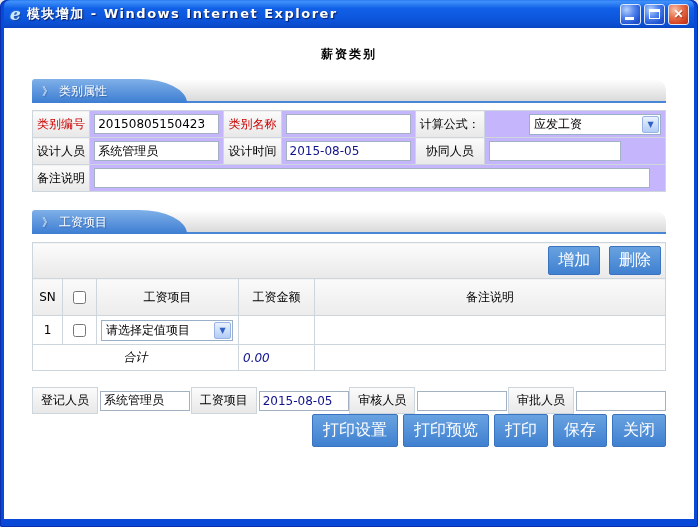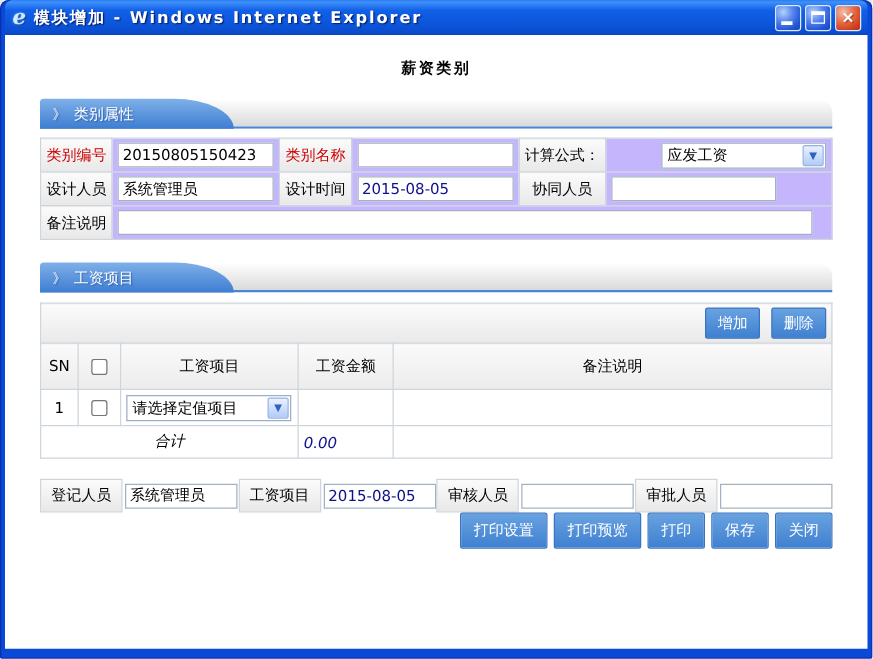--- a/index.html
+++ b/index.html
@@ -110,21 +110,21 @@
   .stable .hcell {
     background:linear-gradient(#fafafa,#ececec);
     text-align:center; height:37px; font-weight:normal;
   }
   .stable .rcell { height:29px; text-align:center; }
   .stable .tcell { height:26px;font-style:italic; }
   .navy-text { color:#10128a; }
   .btn {
     display:inline-block; background:linear-gradient(#68a2e0,#3f80d0);
     color:#fff; border:1px solid #3a74c0; border-radius:2px;
-    font-size:12px; font-family:Liberation Sans, sans-serif; cursor:pointer;
+    font-size:16px; font-family:Liberation Sans, sans-serif; cursor:pointer;
     padding:3px 9px; margin-left:5px;
   }
   .cbox { width:13px; height:13px; margin:0; vertical-align:middle; }
   
   .ffields {
     display:flex; justify-content:space-between; align-items:flex-end;
     margin-top:16px; font-size:12px;
   }
   .fpair { display:flex; align-items:center; }
   .flbl {

